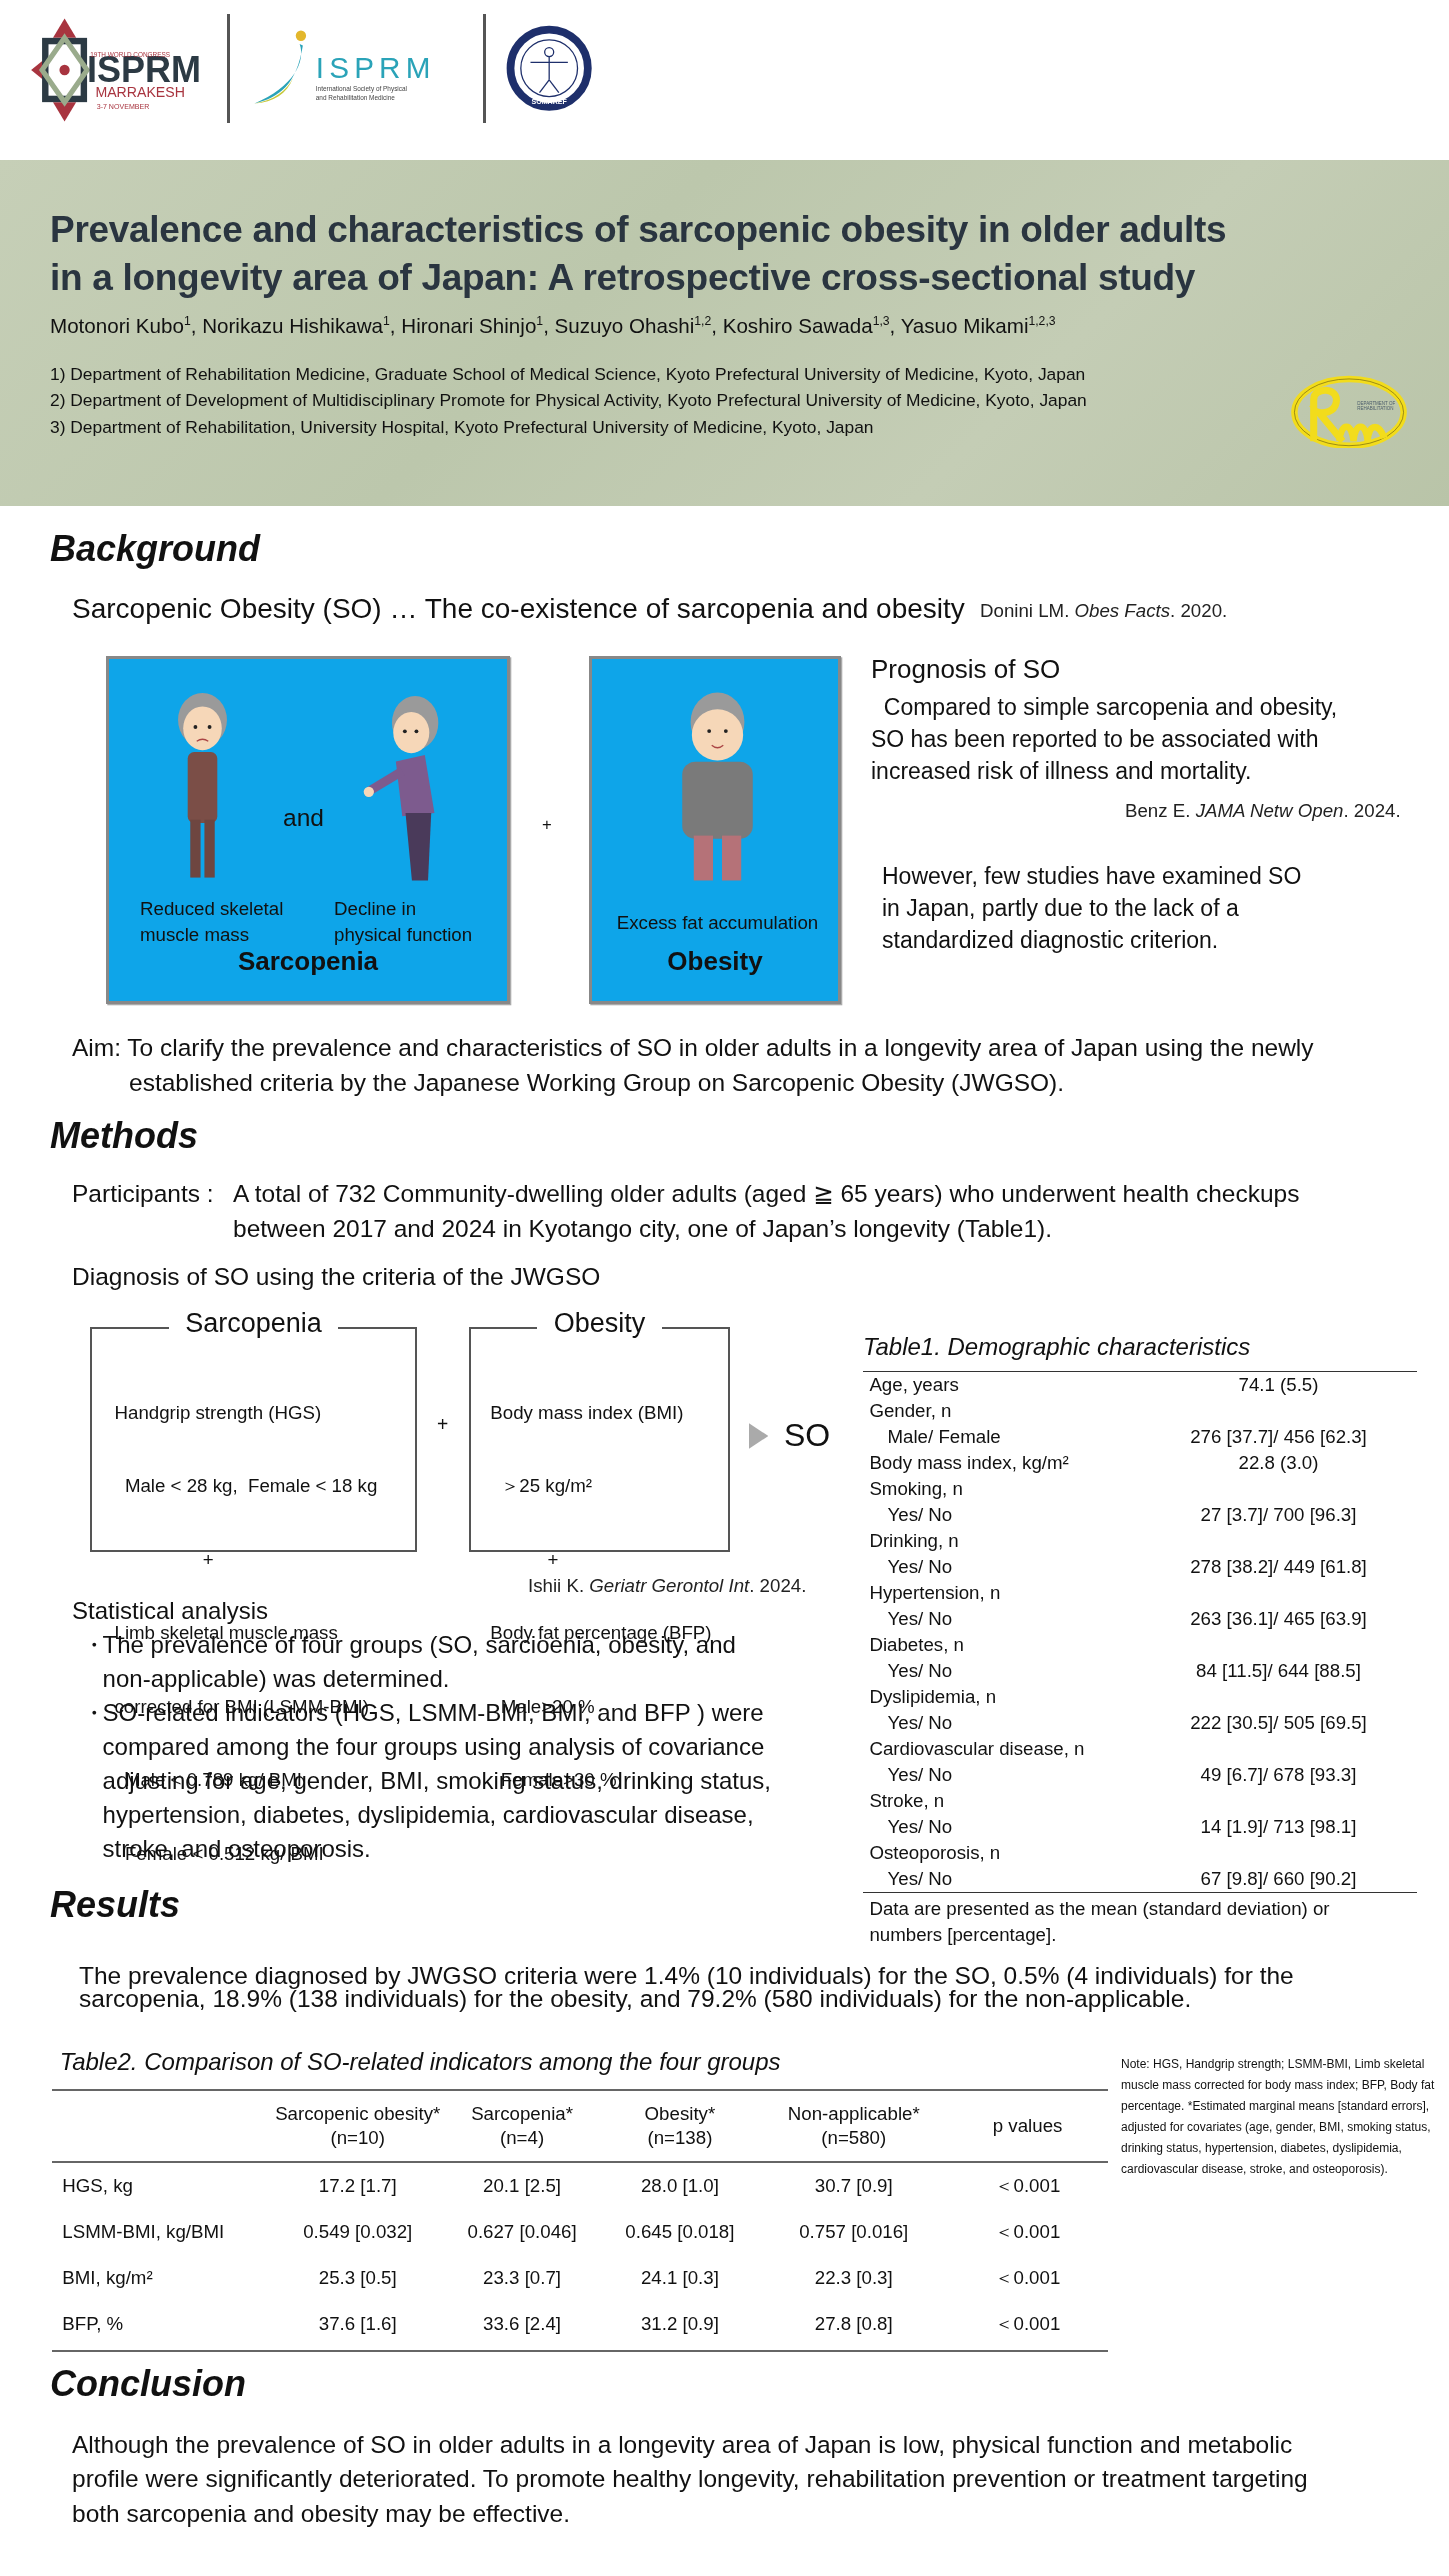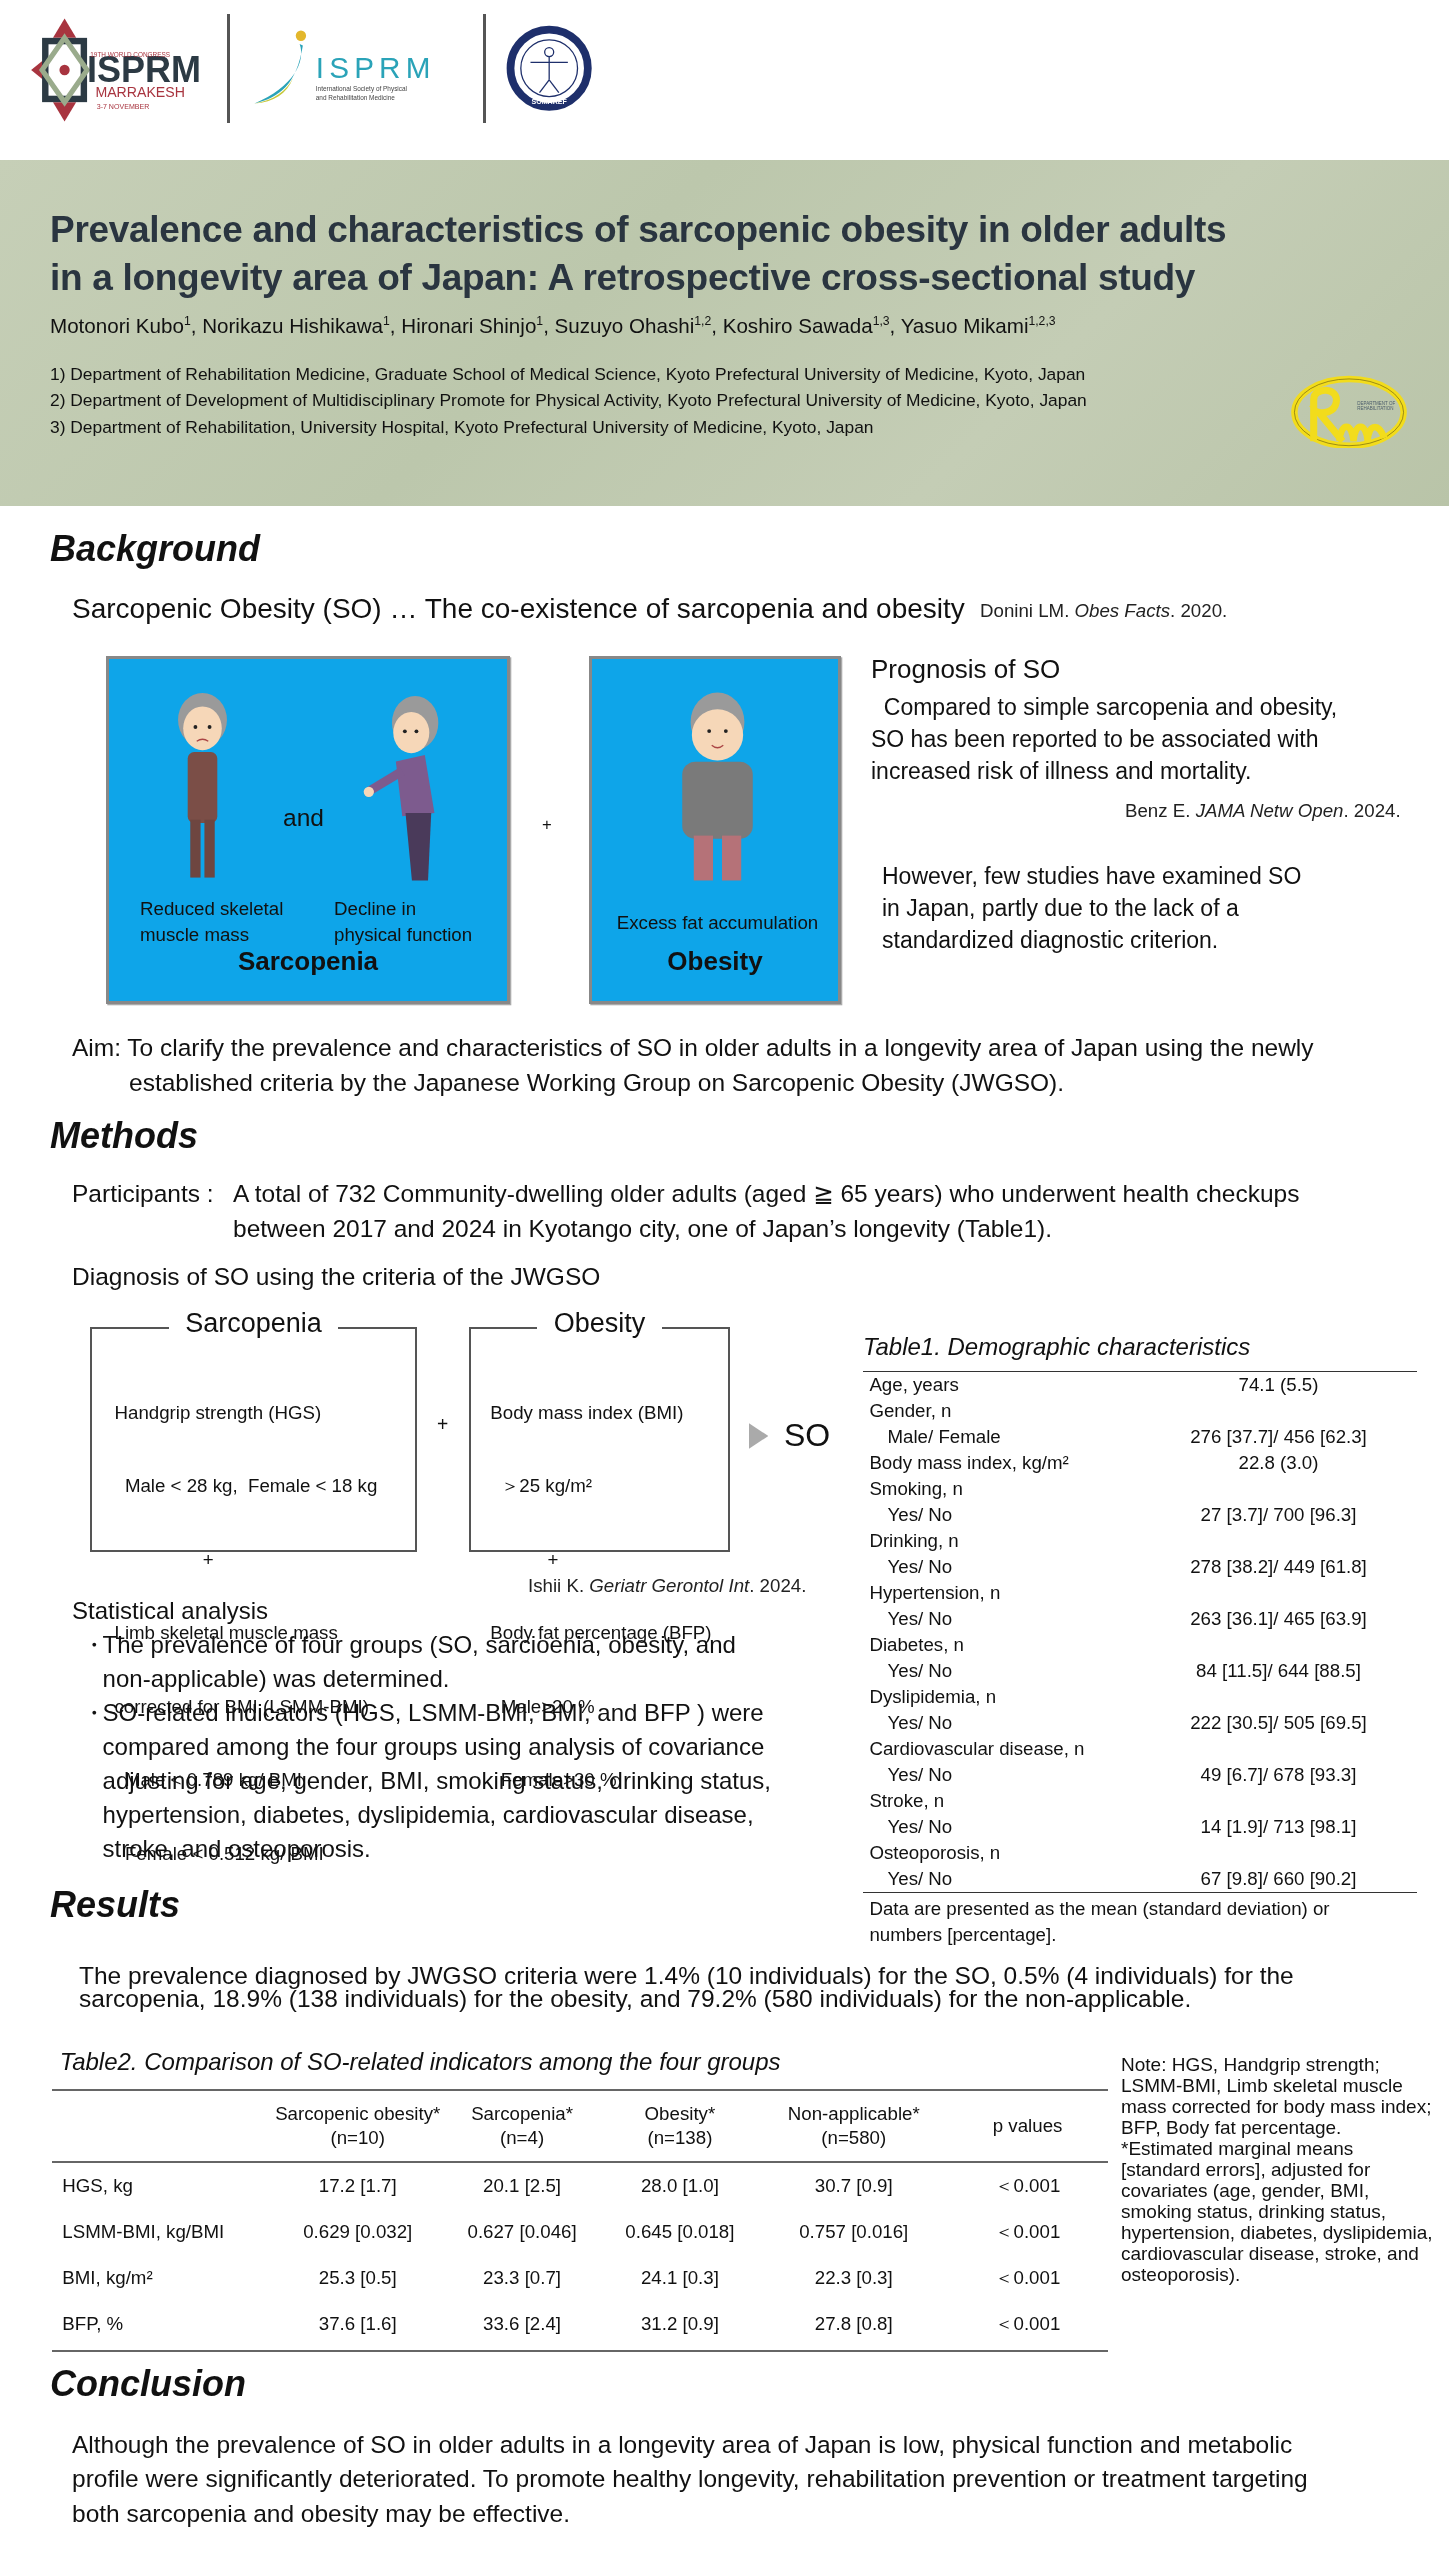--- a/index.html
+++ b/index.html
@@ -57,21 +57,21 @@
   .t2-title { font-size: 24px; font-style: italic; color: #111; margin-left: 7.7px; margin-bottom: 13px; }
   .t2-rule { border-top: 2.6px solid #666; }
   .t2-head { display: flex; height: 70px; align-items: center; font-size: 18.7px; line-height: 24.5px; color: #111; }
   .t2-row { display: flex; height: 46px; align-items: center; font-size: 18.7px; color: #111; }
   .t2 .c0 { width: 219px; padding-left: 10.3px; }
   .t2 .c1 { width: 174px; text-align: center; }
   .t2 .c2 { width: 155px; text-align: center; }
   .t2 .c3 { width: 161px; text-align: center; }
   .t2 .c4 { width: 187px; text-align: center; }
   .t2 .c5 { width: 161px; text-align: center; }
-  .t2-note { position: absolute; left: 1121px; top: 2054px; width: 316px; font-size: 19px; line-height: 21px; color: #111; }
+  .t2-note { position: absolute; left: 1121px; top: 2054px; width: 316px; font-size: 12px; line-height: 21px; color: #111; }
 </style>
 </head>
 <body>
 
 <div class="logo-bar">
 
   <div class="abs logo1">
     <svg width="180" height="116" viewBox="0 0 280 180">
       <polygon points="60,10 78,40 42,40" fill="#a8343f"></polygon>
       <polygon points="60,170 78,140 42,140" fill="#a8343f"></polygon>
@@ -404,21 +404,21 @@
       <div class="t2-row">
         <div class="c0">HGS, kg</div>
         <div class="c1">17.2 [1.7]</div>
         <div class="c2">20.1 [2.5]</div>
         <div class="c3">28.0 [1.0]</div>
         <div class="c4">30.7 [0.9]</div>
         <div class="c5">＜0.001</div>
       </div>
       <div class="t2-row">
         <div class="c0">LSMM-BMI, kg/BMI</div>
-        <div class="c1">0.629 [0.032]</div>
+        <div class="c1">0.549 [0.032]</div>
         <div class="c2">0.627 [0.046]</div>
         <div class="c3">0.645 [0.018]</div>
         <div class="c4">0.757 [0.016]</div>
         <div class="c5">＜0.001</div>
       </div>
       <div class="t2-row">
         <div class="c0">BMI, kg/m²</div>
         <div class="c1">25.3 [0.5]</div>
         <div class="c2">23.3 [0.7]</div>
         <div class="c3">24.1 [0.3]</div>

